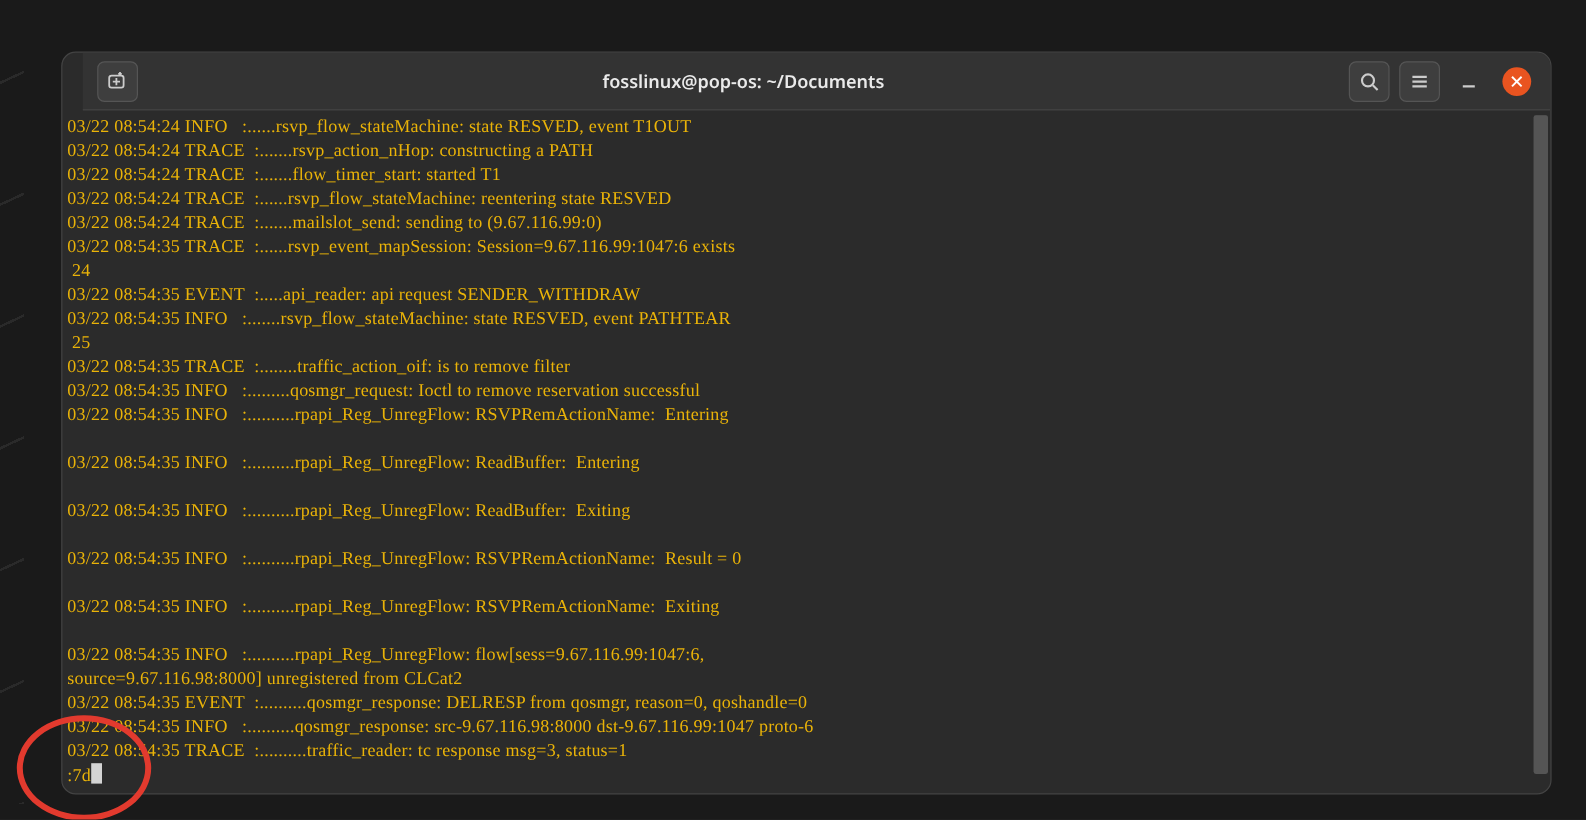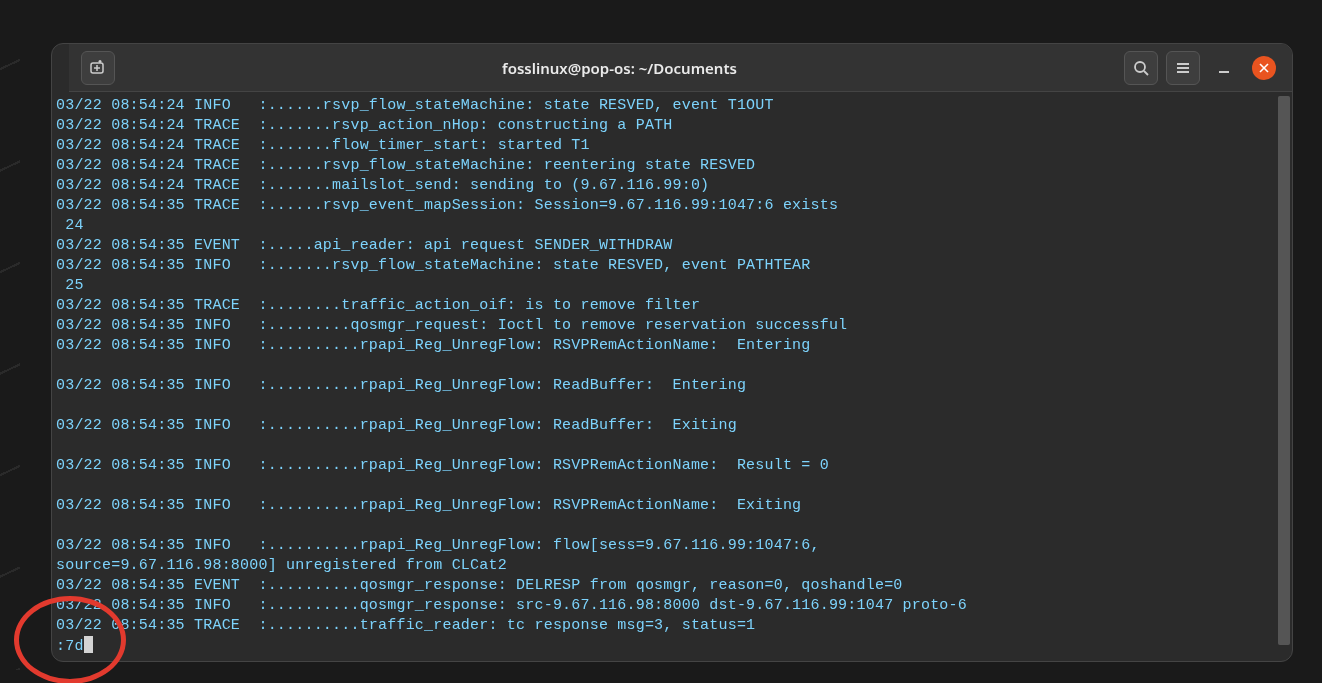--- a/index.html
+++ b/index.html
@@ -95,22 +95,22 @@
       align-items: center;
       justify-content: center;
     }
     .terminal-content {
       padding: 4px 4px 10px 4px;
       height: calc(100% - 48px);
       overflow: hidden;
       position: relative;
     }
     .terminal-text {
-      color: #7dd3fc;
-      font-family: Liberation Mono, monospace;
+      color: #eab308;
+      font-family: Liberation Serif, serif;
       font-size: 15px;
       line-height: 20px;
       white-space: pre;
       letter-spacing: 0.2px;
     }
     .cursor-block {
       display: inline-block;
       width: 9px;
       height: 17px;
       background: #d4d4d4;

